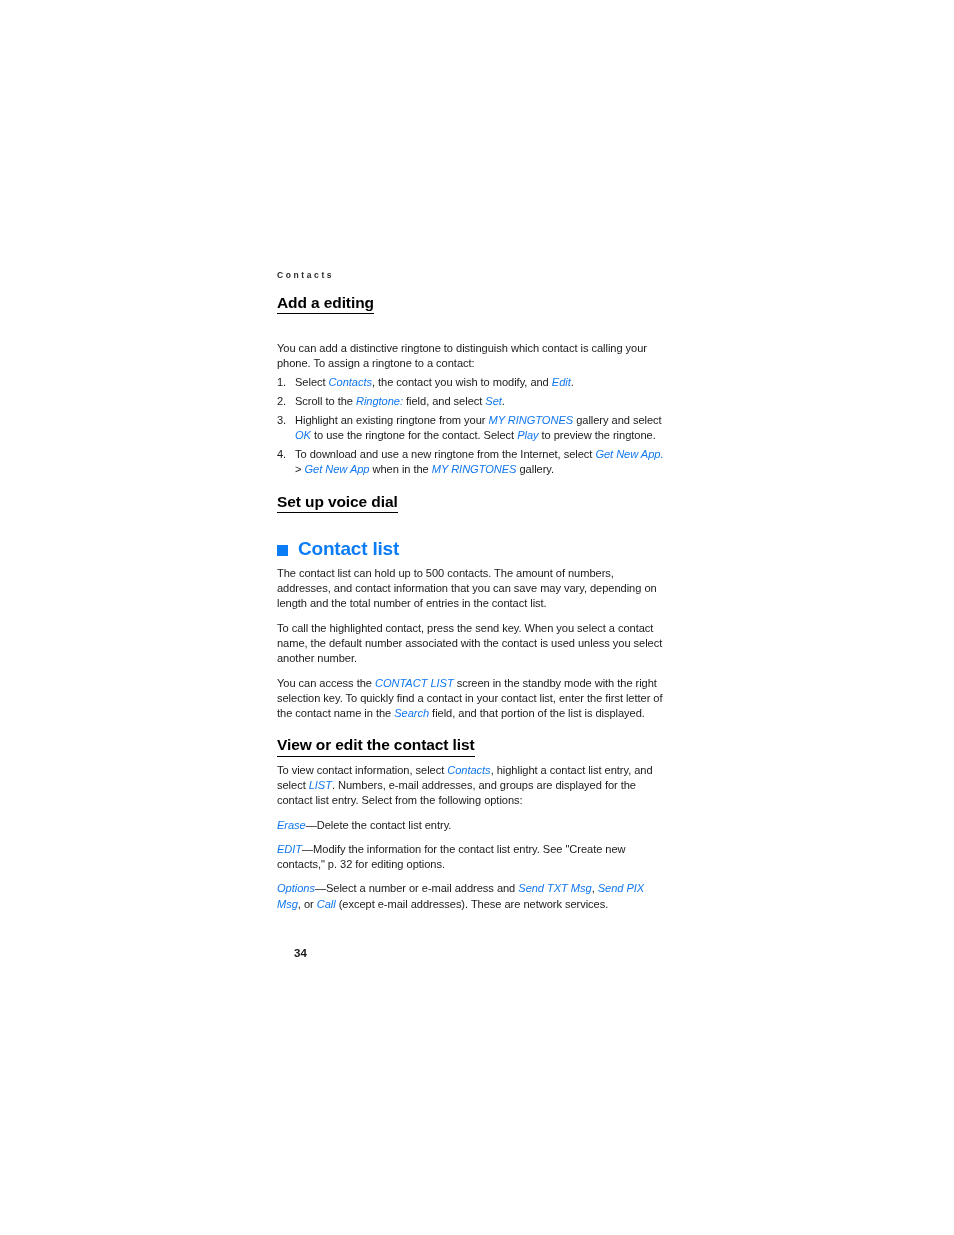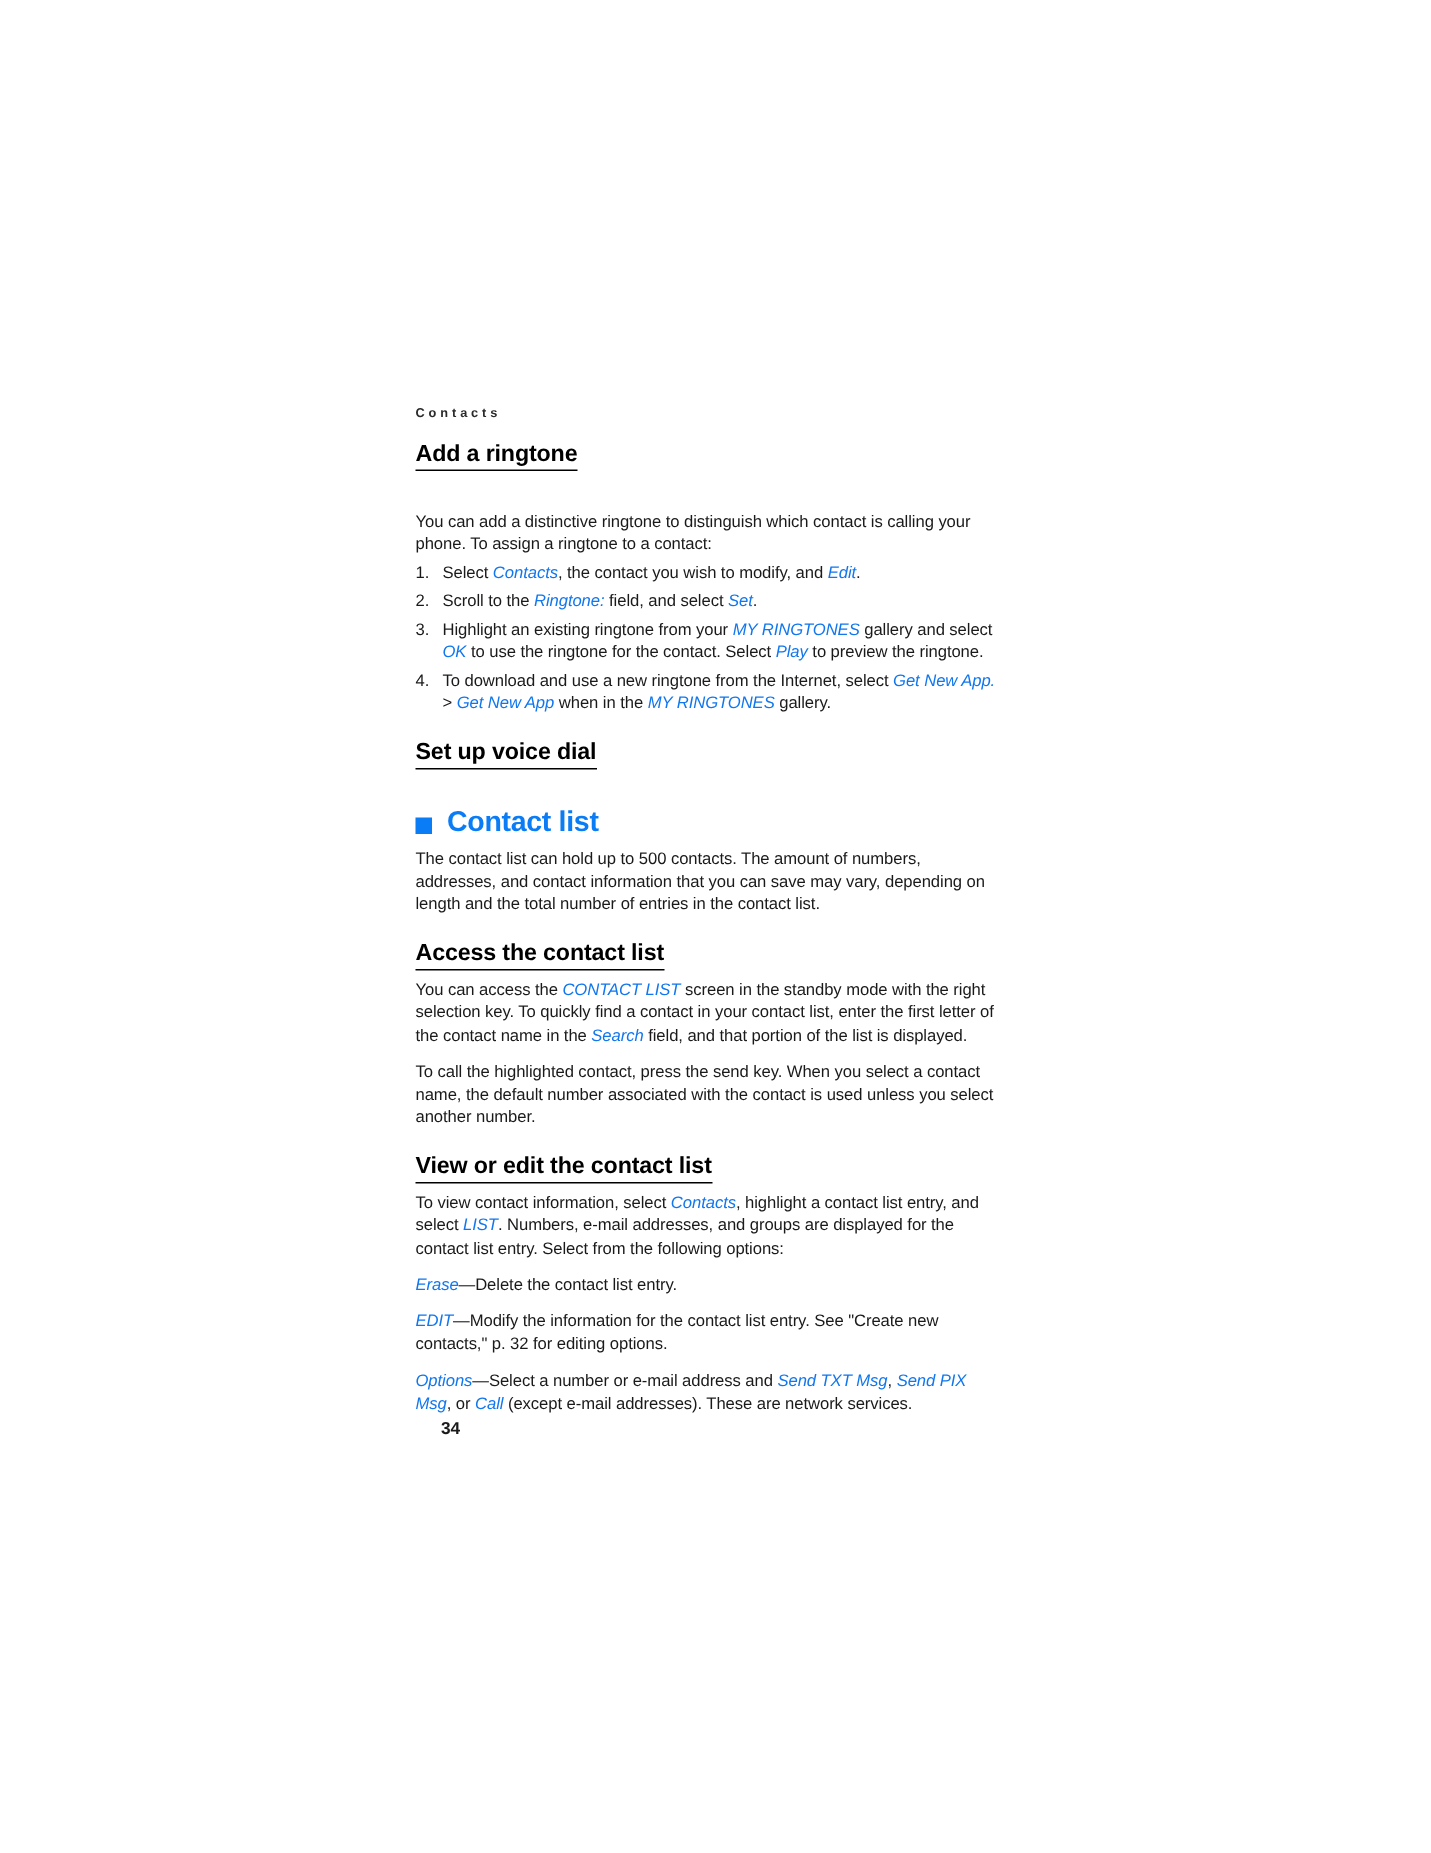--- a/index.html
+++ b/index.html
@@ -118,21 +118,21 @@
   }
 </style>
 </head>
 <body>
 
 <div class="page">
 
   <div class="running-head">Contacts</div>
 
   <div class="subhead-wrap">
-    <h2 class="subhead">Add a ringtone</h2>
+    <h2 class="subhead">Add a editing</h2>
   </div>
 
   <p class="body tight">You can add a distinctive ringtone to distinguish which contact is calling your phone. To assign a ringtone to a contact:</p>
 
   <ol class="steps">
       <li><span class="num">1.</span>Select <i class="ui">Contacts</i>, the contact you wish to modify, and <i class="ui">Edit</i>.</li>
       <li><span class="num">2.</span>Scroll to the <i class="ui">Ringtone:</i> field, and select <i class="ui">Set</i>.</li>
       <li><span class="num">3.</span>Highlight an existing ringtone from your <i class="ui">MY RINGTONES</i> gallery and select <i class="ui">OK</i> to use the ringtone for the contact. Select <i class="ui">Play</i> to preview the ringtone.</li>
       <li><span class="num">4.</span>To download and use a new ringtone from the Internet, select <i class="ui">Get New App.</i> &gt; <i class="ui">Get New App</i> when in the <i class="ui">MY RINGTONES</i> gallery.</li>
     </ol>
@@ -142,27 +142,24 @@
   </div>
 
 
   <h1 class="chapter">
     <span class="sq"></span>
     <span>Contact list</span>
   </h1>
 
   <p class="body">The contact list can hold up to 500 contacts. The amount of numbers, addresses, and contact information that you can save may vary, depending on length and the total number of entries in the contact list.</p>
 
-  <div class="subhead-wrap sp1">
-    <h2 class="subhead">Access the contact list</h2>
-  </div>
+
+  <p class="body">To call the highlighted contact, press the send key. When you select a contact name, the default number associated with the contact is used unless you select another number.</p>
 
   <p class="body">You can access the <i class="ui">CONTACT LIST</i> screen in the standby mode with the right selection key. To quickly find a contact in your contact list, enter the first letter of the contact name in the <i class="ui">Search</i> field, and that portion of the list is displayed.</p>
-
-  <p class="body">To call the highlighted contact, press the send key. When you select a contact name, the default number associated with the contact is used unless you select another number.</p>
 
   <div class="subhead-wrap sp1">
     <h2 class="subhead">View or edit the contact list</h2>
   </div>
 
 
   <p class="body">To view contact information, select <i class="ui">Contacts</i>, highlight a contact list entry, and select <i class="ui">LIST</i>. Numbers, e-mail addresses, and groups are displayed for the contact list entry. Select from the following options:</p>
 
   <div>
       <p class="body"><i class="ui">Erase</i>—Delete the contact list entry.</p>

